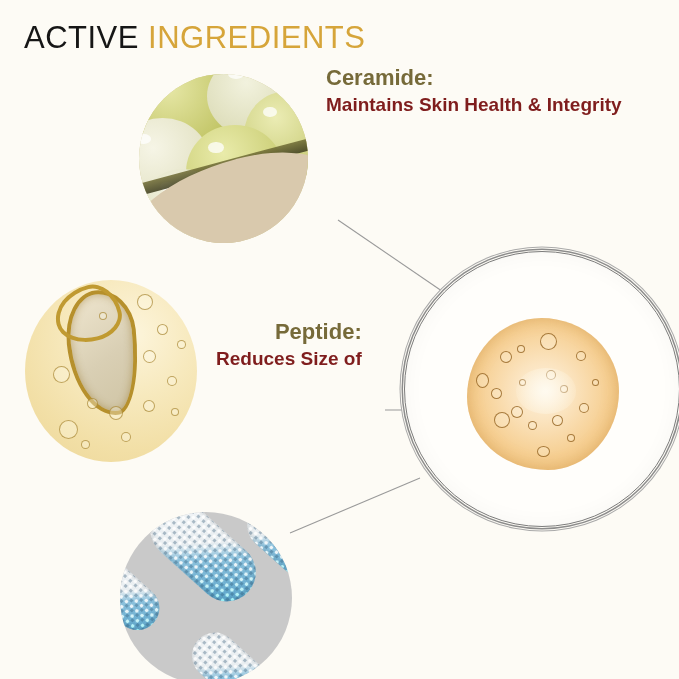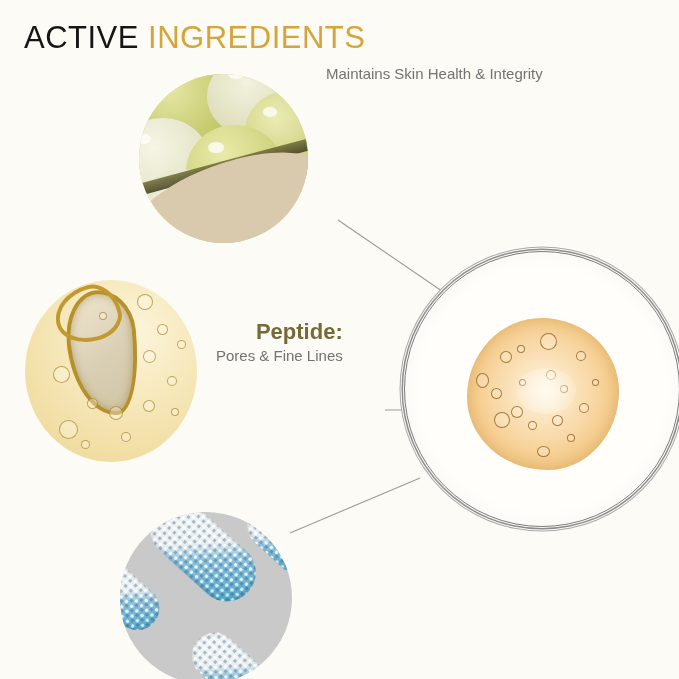--- a/index.html
+++ b/index.html
@@ -32,23 +32,23 @@
   
   .callout { position: absolute; }
   .callout .heading {
     font-size: 22px;
     font-weight: 700;
     color: #766a39;
     line-height: 1.28;
     white-space: nowrap;
   }
   .callout .desc {
-    font-size: 15px;
-    font-weight: 400;
-    color: #737373;
+    font-size: 19px;
+    font-weight: 700;
+    color: #7f1d1d;
     line-height: 1.32;
     white-space: nowrap;
   }
 
   #callout-ceramide { left: 326px; top: 64px; }
   #callout-peptide  { left: 216px; top: 318px; text-align: right; }
   #callout-vitaminc { left: 300px; top: 607px; }
 
   
   .connectors {
@@ -285,22 +285,23 @@
       <div class="obub small" style="left:56%;top:64%;width:9px;height:9px;"></div>
       <div class="obub small" style="left:74%;top:56%;width:8px;height:8px;"></div>
       <div class="obub small" style="left:66%;top:76%;width:6px;height:6px;"></div>
       <div class="obub small" style="left:46%;top:84%;width:11px;height:9px;"></div>
       <div class="obub small" style="left:34%;top:40%;width:5px;height:5px;"></div>
       <div class="obub small" style="left:82%;top:40%;width:5px;height:5px;"></div>
     </div>
   </div>
 
   <div class="callout" id="callout-ceramide">
+    <div class="heading">Ceramide:</div>
     <div class="desc">Maintains Skin Health &amp; Integrity</div>
   </div>
 
   <div class="callout" id="callout-peptide">
     <div class="heading">Peptide:</div>
-    <div class="desc">Pores &amp; Fine Lines</div>
+    <div class="desc">Reduces Size of</div>
   </div>
 
 
 </div>
 
 </body></html>

